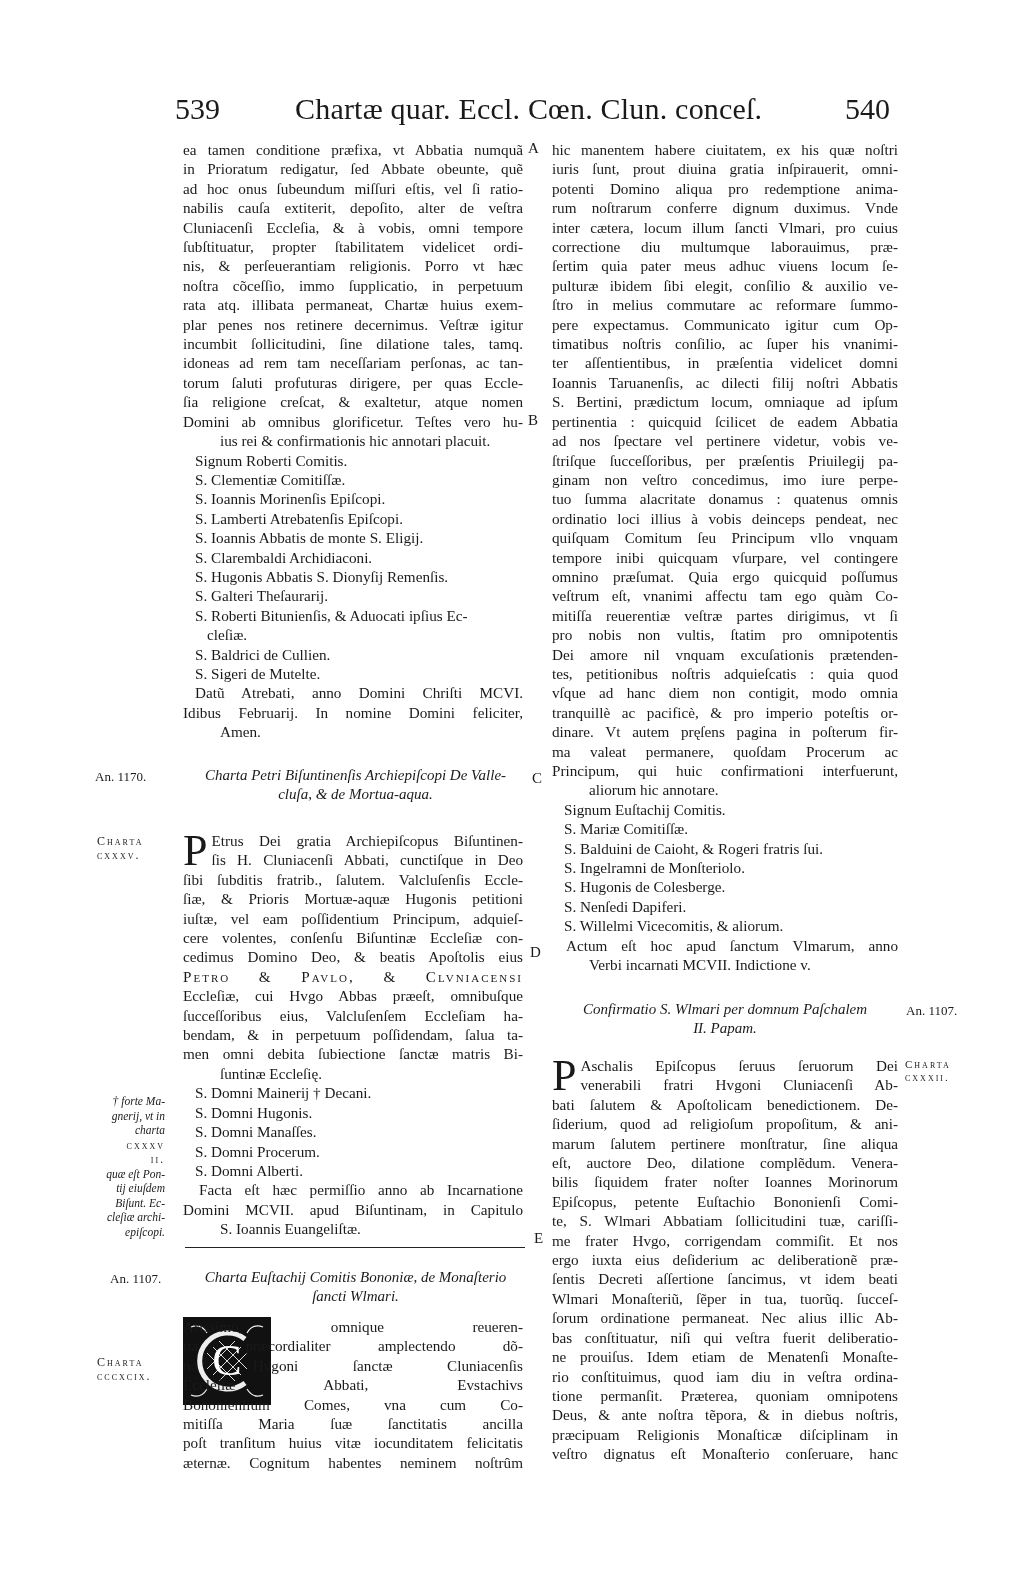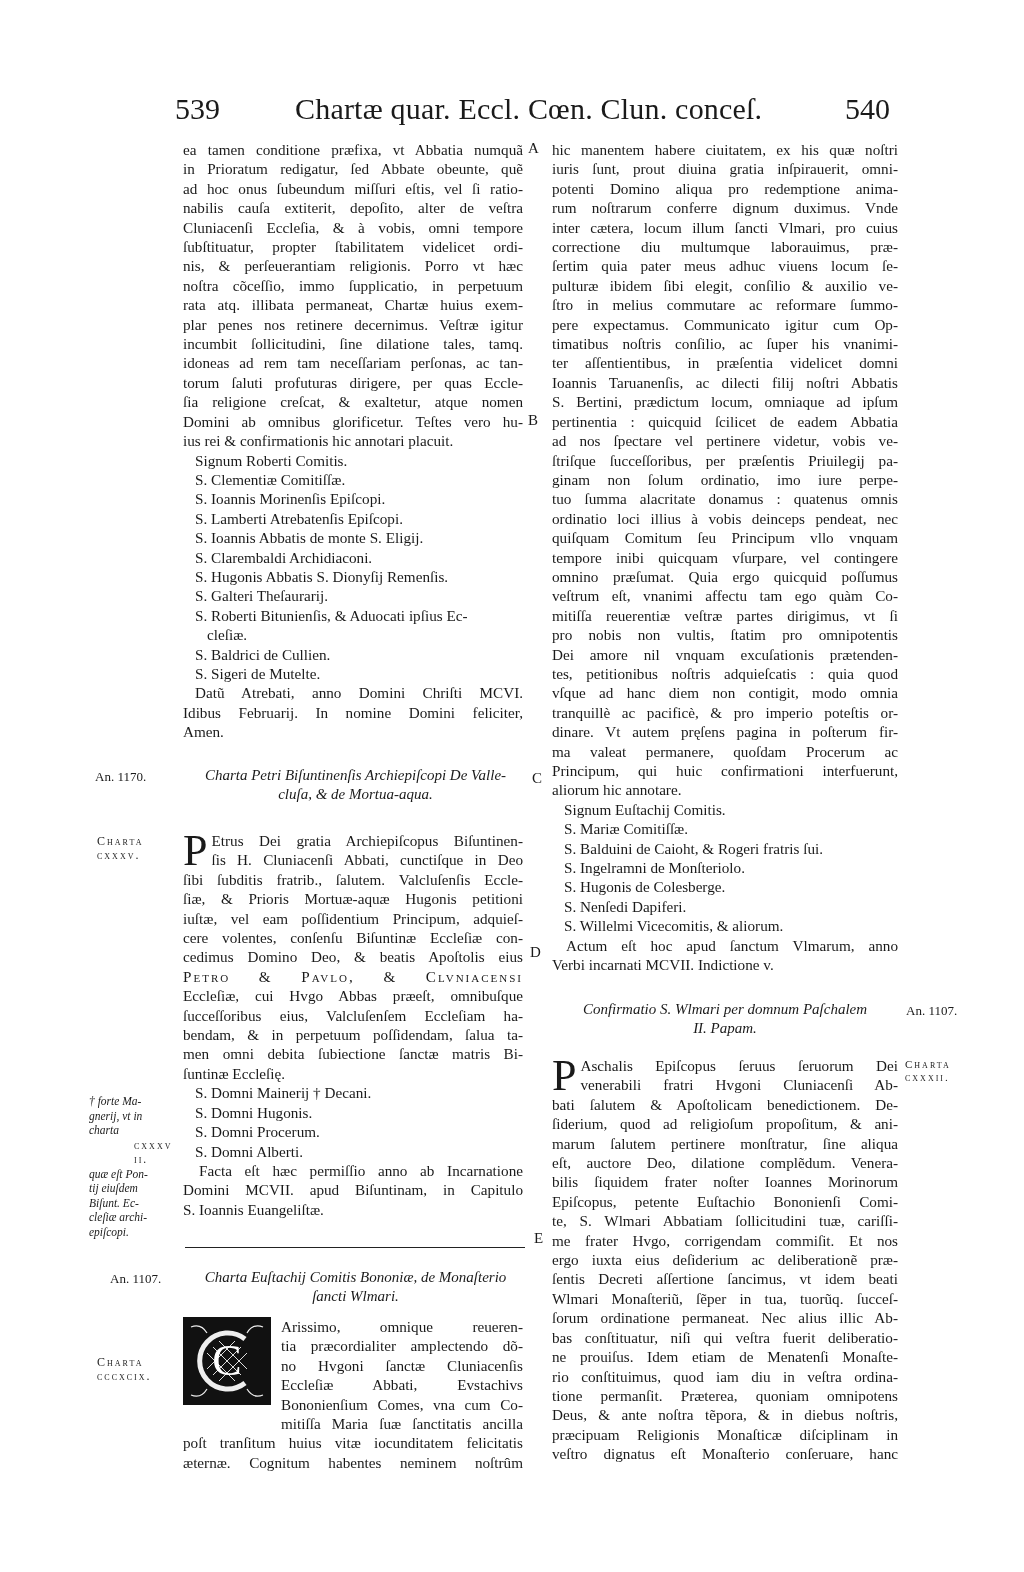--- a/index.html
+++ b/index.html
@@ -7,21 +7,21 @@
          font-family:"Liberation Serif","DejaVu Serif",serif; color:#1a1a1a; }
   .abs { position:absolute; }
   .header { top:92px; left:0; width:1024px; height:50px; }
   .pg-left { position:absolute; left:175px; top:0; font-size:30px; }
   .run-title { position:absolute; left:295px; top:0; font-size:30px; letter-spacing:0.2px; }
   .pg-right { position:absolute; left:845px; top:0; font-size:30px; }
   .col { position:absolute; font-size:15.2px; line-height:19.4px; text-align:justify; }
   .col-left { left:183px; top:140px; width:340px; }
   .col-right { left:552px; top:140px; width:346px; }
   .line { display:block; white-space:nowrap; text-align-last:justify; text-align:justify; }
-  .line.last { text-align-last:left; }
+  .line.last { text-align-last:left;margin-left:37px; }
   .line.indent { padding-left:12px; text-align-last:left; }
   .sc { font-variant:small-caps; letter-spacing:2px; }
   .heading { font-style:italic; text-align:center; font-size:15px; line-height:19px; }
   .margin { position:absolute; font-size:12px; line-height:14px; }
   .marker { position:absolute; font-size:15px; }
   .dropcap { float:left; font-size:44px; line-height:36px; margin:2px 4px 0 0; }
   .orn { position:absolute; left:183px; top:1317px; width:88px; height:88px; background:#111; }
   .rule { position:absolute; left:185px; top:1247px; width:340px; height:0; border-top:1.5px solid #222; }
   .ital { font-style:italic; }
 </style>
@@ -101,28 +101,29 @@
   <span class="line">cere volentes, conſenſu Biſuntinæ Eccleſiæ con-</span>
   <span class="line">cedimus Domino Deo, &amp; beatis Apoſtolis eius</span>
   <span class="line sc">Petro &amp; Pavlo, &amp; Clvniacensi</span>
   <span class="line">Eccleſiæ, cui Hvgo Abbas præeſt, omnibuſque</span>
   <span class="line">ſucceſſoribus eius, Valcluſenſem Eccleſiam ha-</span>
   <span class="line">bendam, &amp; in perpetuum poſſidendam, ſalua ta-</span>
   <span class="line">men omni debita ſubiectione ſanctæ matris Bi-</span>
   <span class="line last">ſuntinæ Eccleſię.</span>
   <span class="line indent">S. Domni Mainerij † Decani.</span>
   <span class="line indent">S. Domni Hugonis.</span>
+  <span class="line indent">S. Domni Manaſſes.</span>
   <span class="line indent">S. Domni Procerum.</span>
   <span class="line indent">S. Domni Alberti.</span>
   <span class="line" style="padding-left:16px">Facta eſt hæc permiſſio anno ab Incarnatione</span>
   <span class="line">Domini MCVII. apud Biſuntinam, in Capitulo</span>
   <span class="line last">S. Ioannis Euangeliſtæ.</span>
 </div>
 
-<div class="margin ital" style="left:89px;top:1094px;width:85px;font-size:11.5px;line-height:14.5px;">
+<div class="margin ital" style="left:80px;top:1094px;width:85px;font-size:11.5px;line-height:14.5px;text-align:right;">
   <div>† forte Ma-</div>
   <div>gnerij, vt in</div>
   <div>charta</div>
   <div class="sc" style="font-style:normal;margin-left:45px;">cxxxv ii.</div>
   <div>quæ eſt Pon-</div>
   <div>tij eiuſdem</div>
   <div>Biſunt. Ec-</div>
   <div>cleſiæ archi-</div>
   <div>epiſcopi.</div>
 </div>
@@ -144,21 +145,21 @@
   <svg width="88" height="88" viewBox="0 0 88 88">
     <rect x="0" y="0" width="88" height="88" fill="#111"></rect>
     <path d="M8 10 q10 -4 16 6 M80 10 q-10 -4 -16 6 M8 78 q10 4 16 -6 M80 78 q-10 4 -16 -6" stroke="#eee" stroke-width="1.2" fill="none"></path>
     <path d="M62 22 A28 28 0 1 0 62 66" stroke="#eee" stroke-width="5" fill="none"></path>
     <path d="M30 30 L58 58 M58 30 L30 58 M36 24 L64 52 M24 36 L52 64 M52 24 L24 52 M64 36 L36 64" stroke="#ddd" stroke-width="1" fill="none"></path>
     <text x="44" y="58" text-anchor="middle" font-size="44" fill="#fff" font-family="Liberation Serif, serif">C</text>
   </svg>
 </div>
 
 <div class="col" style="left:183px;top:1317px;width:340px;">
-  <div style="padding-left:98px;">
+  <div style="">
     <span class="line">Arissimo, omnique reueren-</span>
     <span class="line">tia præcordialiter amplectendo dõ-</span>
     <span class="line">no Hvgoni ſanctæ Cluniacenſis</span>
     <span class="line">Eccleſiæ Abbati, Evstachivs</span>
     <span class="line">Bononienſium Comes, vna cum Co-</span>
     <span class="line">mitiſſa Maria ſuæ ſanctitatis ancilla</span>
   </div>
   <span class="line">poſt tranſitum huius vitæ iocunditatem felicitatis</span>
   <span class="line">æternæ. Cognitum habentes neminem noſtrûm</span>
 </div>
@@ -175,21 +176,21 @@
     <span class="line">pulturæ ibidem ſibi elegit, conſilio &amp; auxilio ve-</span>
     <span class="line">ſtro in melius commutare ac reformare ſummo-</span>
     <span class="line">pere expectamus. Communicato igitur cum Op-</span>
     <span class="line">timatibus noſtris conſilio, ac ſuper his vnanimi-</span>
     <span class="line">ter aſſentientibus, in præſentia videlicet domni</span>
     <span class="line">Ioannis Taruanenſis, ac dilecti filij noſtri Abbatis</span>
     <span class="line">S. Bertini, prædictum locum, omniaque ad ipſum</span>
     <span class="line">pertinentia : quicquid ſcilicet de eadem Abbatia</span>
     <span class="line">ad nos ſpectare vel pertinere videtur, vobis ve-</span>
     <span class="line">ſtriſque ſucceſſoribus, per præſentis Priuilegij pa-</span>
-    <span class="line">ginam non ſolum ordinatio, imo iure perpe-</span>
+    <span class="line">ginam non veſtro concedimus, imo iure perpe-</span>
     <span class="line">tuo ſumma alacritate donamus : quatenus omnis</span>
     <span class="line">ordinatio loci illius à vobis deinceps pendeat, nec</span>
     <span class="line">quiſquam Comitum ſeu Principum vllo vnquam</span>
     <span class="line">tempore inibi quicquam vſurpare, vel contingere</span>
     <span class="line">omnino præſumat. Quia ergo quicquid poſſumus</span>
     <span class="line">veſtrum eſt, vnanimi affectu tam ego quàm Co-</span>
     <span class="line">mitiſſa reuerentiæ veſtræ partes dirigimus, vt ſi</span>
     <span class="line">pro nobis non vultis, ſtatim pro omnipotentis</span>
     <span class="line">Dei amore nil vnquam excuſationis prætenden-</span>
     <span class="line">tes, petitionibus noſtris adquieſcatis : quia quod</span>

